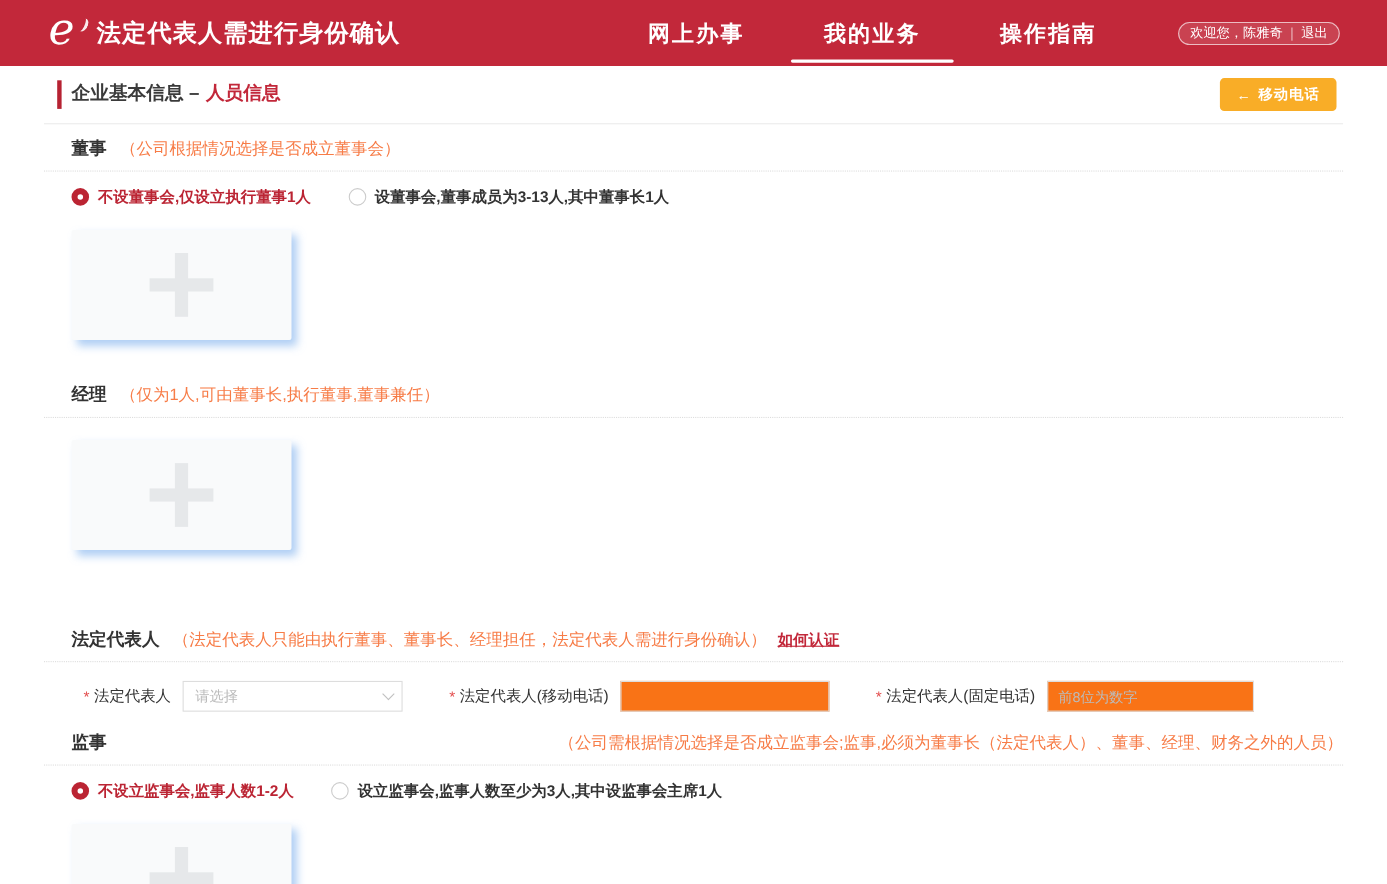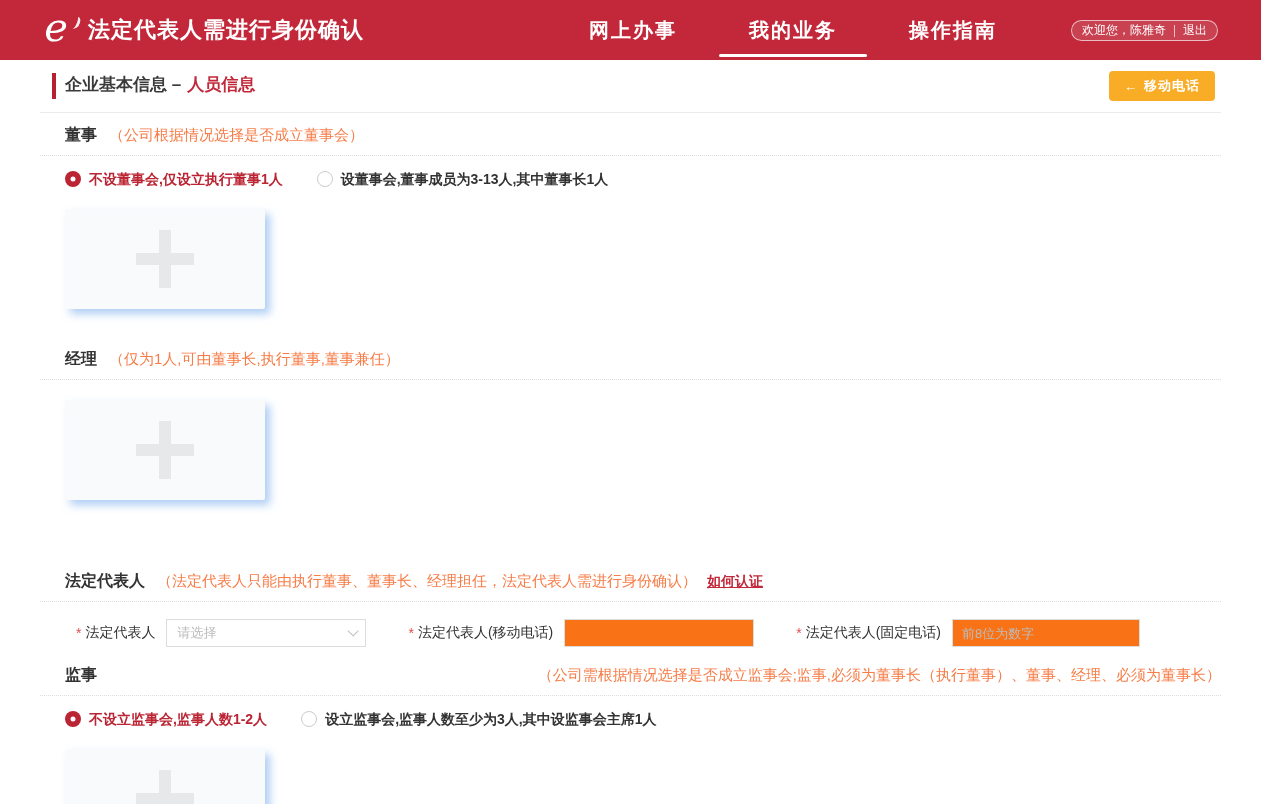--- a/index.html
+++ b/index.html
@@ -184,21 +184,21 @@
     </div>
     <div class="f-group">
       <span class="star">*</span>
       <span class="f-label">法定代表人(固定电话)</span>
       <input class="txt-input w188" type="text" placeholder="前8位为数字" style="">
     </div>
   </div>
 
   <div class="sec-header" style="margin-top:18px;justify-content:space-between;">
     <span class="sec-title">监事</span>
-    <span class="sec-note">（公司需根据情况选择是否成立监事会;监事,必须为董事长（执行董事）、董事、经理、必须为董事长）</span>
+    <span class="sec-note">（公司需根据情况选择是否成立监事会;监事,必须为董事长（法定代表人）、董事、经理、财务之外的人员）</span>
   </div>
   <div class="dotted"></div>
 
   <div class="radio-row">
     <div class="radio-opt">
       <span class="rdot on"></span>
       <span class="rlabel on">不设立监事会,监事人数1-2人</span>
     </div>
     <div class="radio-opt">
       <span class="rdot off"></span>

